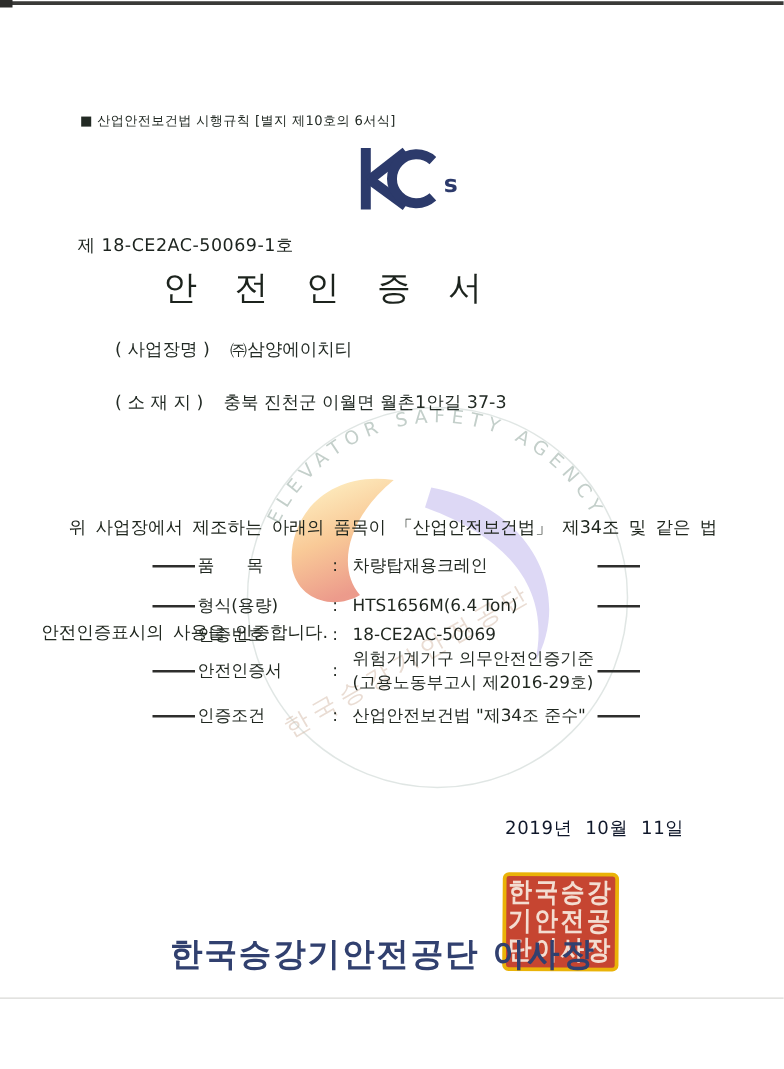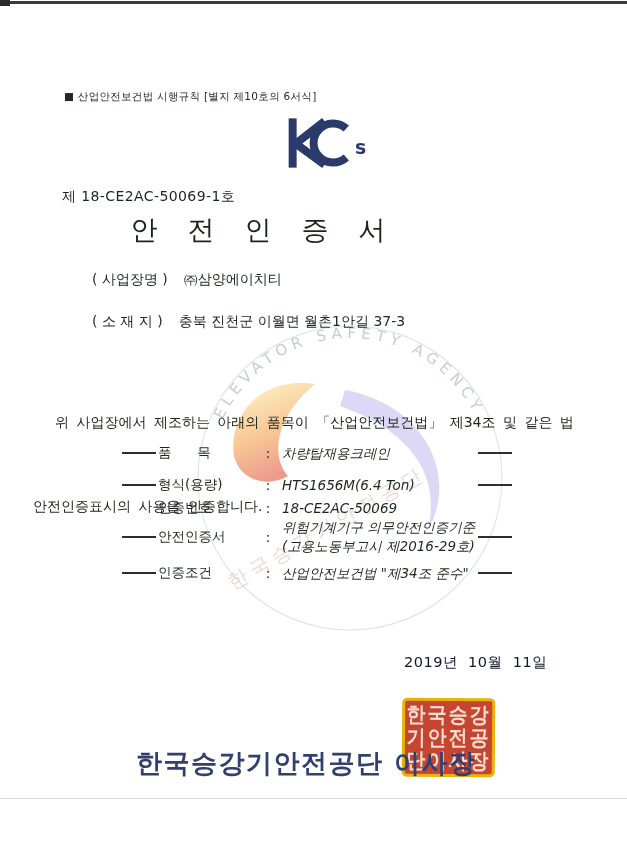--- a/index.html
+++ b/index.html
@@ -26,21 +26,21 @@
   .party-address{top:313px;}
   
   .body-par{top:352px;left:33px;width:566px;font-size:14px;line-height:28px;
             color:#20271f;word-spacing:3px;white-space:pre-wrap;}
   .body-par .l1{text-indent:22px;}
   
   .fields{top:443px;left:122px;width:390px;font-size:13.5px;color:#1f261f;z-index:2;}
   .frow{display:grid;grid-template-columns:36px 96px 28px 1fr 36px;align-items:center;min-height:20px;}
   .frow .flabel{white-space:pre;}
   .frow .fcolon{text-align:center;}
-  .frow .fvalue{white-space:pre;line-height:19px;font-style:italic;}
+  .frow .fvalue{white-space:pre;line-height:19px;}
   .dash{height:2px;width:34px;background:#2e2e2c;}
   .dash-r{justify-self:end;}
   .mb12{margin-bottom:12px;}.mb3{margin-bottom:3px;}.mb0{margin-bottom:0;}
   .mb7{margin-bottom:7px;}
   .frow.two-line{min-height:38px;}
   
   .issue-date{top:653px;left:404px;font-size:14.5px;color:#0f172a;white-space:pre;letter-spacing:0.5px;}
   .issuer{top:746px;left:136px;font-size:26px;color:#31406f;letter-spacing:1.5px;z-index:4;white-space:pre;font-weight:bold;}
   
   .seal{top:698px;left:402px;width:93px;height:79px;background:#c64531;border:3px solid #eab308;

